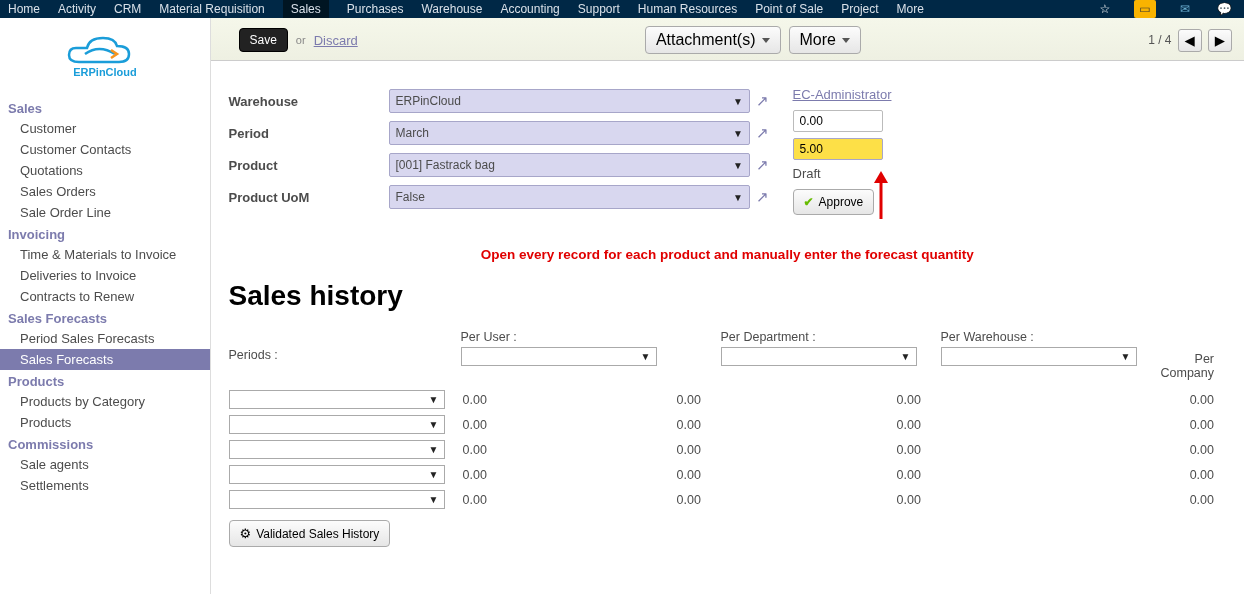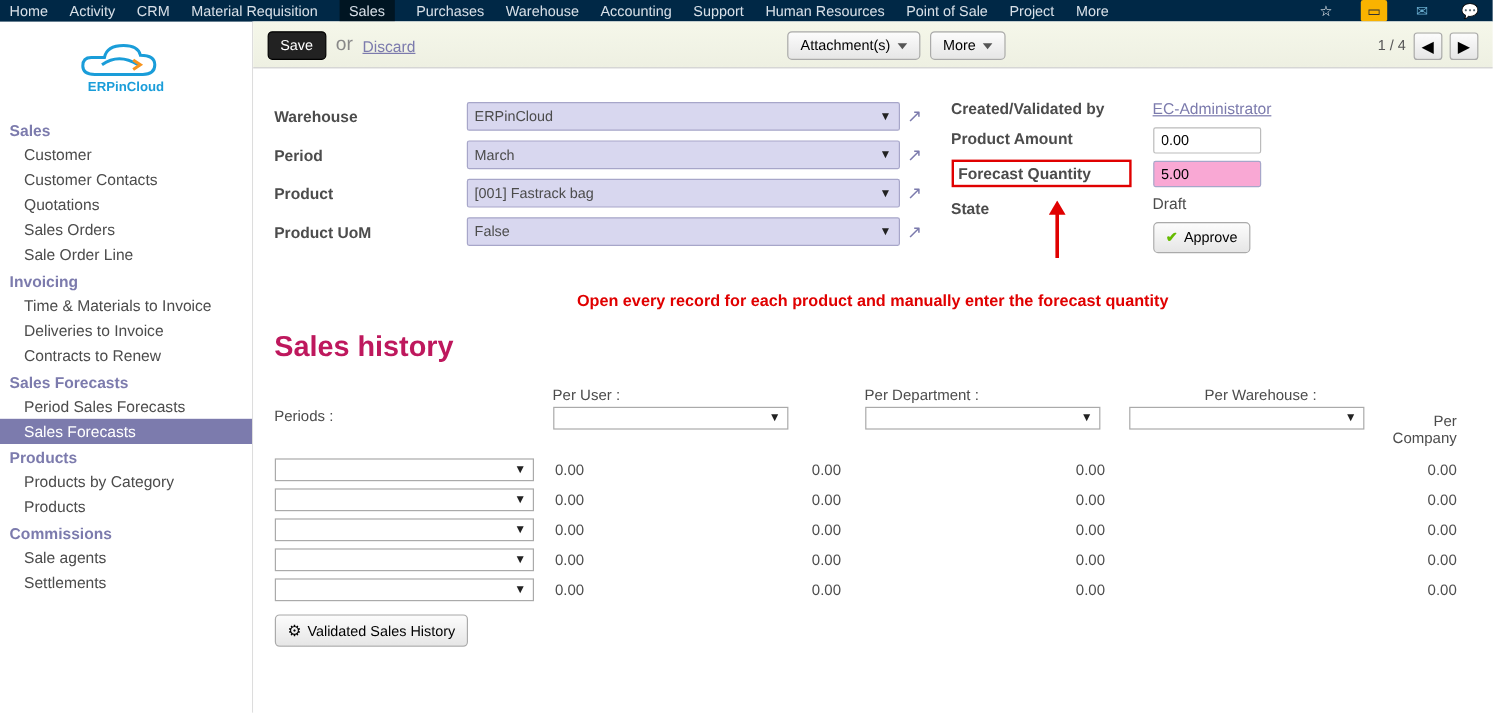--- a/index.html
+++ b/index.html
@@ -21,26 +21,26 @@
 .sidebar .menu-item { padding: 3px 8px 3px 20px; color: #4c4c4c; cursor: pointer; }
 .sidebar .menu-item.active { background: #7c7bad; color: #fff; }
 
 .main { flex: 1; background: #fff; }
 
 .header-strip { background: linear-gradient(#f5f7ea, #eef0e2); border-bottom: 1px solid #ccc; padding: 8px 12px 6px 12px; }
 .breadcrumb { font-size: 20px; font-weight: bold; color: #7c7bad; padding-bottom: 8px; display: flex; align-items: baseline; gap: 6px; }
 .breadcrumb .slash { color: #8a8a8a; }
 .breadcrumb .current { color: #4c4c4c; }
 
-.control-row { display: flex; align-items: center; gap: 8px; }
+.control-row { display: flex; align-items: center; gap: 8px; margin-left: 16px; }
 .btn-save { background: #222; color: #fff; border: 1px solid #000; border-radius: 4px; padding: 4px 10px; font-size: 12px; cursor: pointer; }
 .link { color: #7c7bad; text-decoration: underline; cursor: pointer; }
-.control-row .or { color: #888; font-size: 16px; }
+.control-row .or { color: #888; font-size: 11px; }
 .spacer { flex: 1; }
-.btn-light { background: linear-gradient(#fcfcfc, #e6e6e6); border: 1px solid #aaa; border-radius: 4px; padding: 4px 10px; font-size: 12px; cursor: pointer; display: inline-flex; align-items: center; gap: 4px; }
+.btn-light { background: linear-gradient(#fcfcfc, #e6e6e6); border: 1px solid #aaa; border-radius: 4px; padding: 4px 10px; font-size: 16px; cursor: pointer; display: inline-flex; align-items: center; gap: 4px; }
 .caret-down { display: inline-block; width: 0; height: 0; border-left: 4px solid transparent; border-right: 4px solid transparent; border-top: 5px solid #555; margin-left: 2px; }
 .paging { display: flex; align-items: center; gap: 6px; font-size: 12px; color: #555; }
 .pg-btn { background: linear-gradient(#fcfcfc, #e6e6e6); border: 1px solid #aaa; border-radius: 3px; padding: 3px 6px; cursor: pointer; }
 
 .form-body { padding: 24px 18px; }
 
 .form-grid { display: flex; gap: 24px; }
 .form-left { width: 540px; }
 .form-right { flex: 1; display: flex; gap: 18px; }
 
@@ -51,35 +51,35 @@
 .select-ctrl { flex: 1; background: #d8d7ef; border: 1px solid #a7a6c9; padding: 4px 6px; font-size: 12px; border-radius: 2px; display: flex; align-items: center; justify-content: space-between; cursor: pointer; }
 .select-caret { font-size: 10px; color: #222; }
 .external-icon { color: #7c7bad; cursor: pointer; font-size: 15px; }
 
 .right-labels { width: 150px; display: flex; flex-direction: column; gap: 10px; padding-top: 2px; }
 .right-labels .rlabel { font-weight: bold; color: #4c4c4c; }
 .right-labels .rlabel.highlight { border: 2px solid #e00000; padding: 2px 4px; display: inline-block; }
 .right-values { display: flex; flex-direction: column; gap: 6px; }
 .val-link { color: #7c7bad; text-decoration: underline; cursor: pointer; padding: 2px 0; }
 .val-input { border: 1px solid #bbb; padding: 3px 6px; width: 90px; font-size: 12px; border-radius: 2px; }
-.val-input.highlight { background: #f9a8d4; border-color: #a7a6c9; }
+.val-input.highlight { background: #fde047; border-color: #a7a6c9; }
 .btn-approve { background: linear-gradient(#fcfcfc, #e6e6e6); border: 1px solid #aaa; border-radius: 4px; padding: 5px 10px; font-size: 12px; cursor: pointer; display: inline-flex; align-items: center; gap: 5px; width: fit-content; margin-top: 2px;}
 .check-icon { color: #6b0; font-weight: bold; }
 
 .arrow-annotation { position: relative; height: 0; }
 .arrow-svg { position: absolute; top: -44px; left: 640px; }
 .instruction-text { text-align: center; color: #e00000; font-weight: bold; font-size: 13.5px; padding: 32px 0 14px 0; }
 
-.history-title { font-size: 24px; color: #be185d; font-weight: bold; padding: 4px 0 14px 0; }
+.history-title { font-size: 28px; color: #000000; font-weight: bold; padding: 4px 0 14px 0; }
 
 .history-grid-header { display: flex; padding: 4px 0 4px 0; font-size: 13px; }
 .col-periods { width: 232px; padding-top: 18px;}
 .col-user { width: 216px; }
 .col-dept { width: 220px; margin-left: 44px; }
-.col-wh { width: 220px; text-align: center; }
+.col-wh { width: 220px; }
 .col-comp { flex: 1; text-align: right; padding-right: 12px; padding-top: 22px;}
 .hist-col-label { font-size: 12.5px; color: #4c4c4c; padding-bottom: 3px; display: block;}
 .hist-select { width: 196px; border: 1px solid #aaa; padding: 3px 5px; font-size: 11.5px; background: #fff; display: flex; justify-content: flex-end; align-items:center; cursor: pointer; }
 
 .history-row { display: flex; align-items: center; padding: 3px 0; font-size: 12.5px; }
 .history-row .period-sel { width: 216px; border: 1px solid #aaa; padding: 3px 5px; font-size: 11.5px; display: flex; justify-content: flex-end; align-items: center; cursor: pointer; }
 .history-row .c1 { width: 232px; }
 .history-row .c2 { width: 216px; padding-left: 2px; }
 .history-row .c3 { width: 220px; }
 .history-row .c4 { width: 220px; }
@@ -209,26 +209,20 @@
               <div class="select-ctrl">
                   <span>False</span>
                   <span class="select-caret">▼</span>
                 </div>
               <span class="external-icon">↗</span>
             </div>
           </div>
         </div>
 
         <div class="form-right">
-          <div class="right-labels">
-            <span class="rlabel">Created/Validated by</span>
-            <span class="rlabel">Product Amount</span>
-            <span class="rlabel highlight">Forecast Quantity</span>
-            <span class="rlabel">State</span>
-          </div>
           <div class="right-values">
             <span class="val-link">EC-Administrator</span>
             <input class="val-input" value="0.00" style="">
             <input class="val-input highlight" value="5.00" style="">
             <span>Draft</span>
             <button class="btn-approve">
                 <span class="check-icon">✔</span>
                 <span>Approve</span>
               </button>
           </div>

